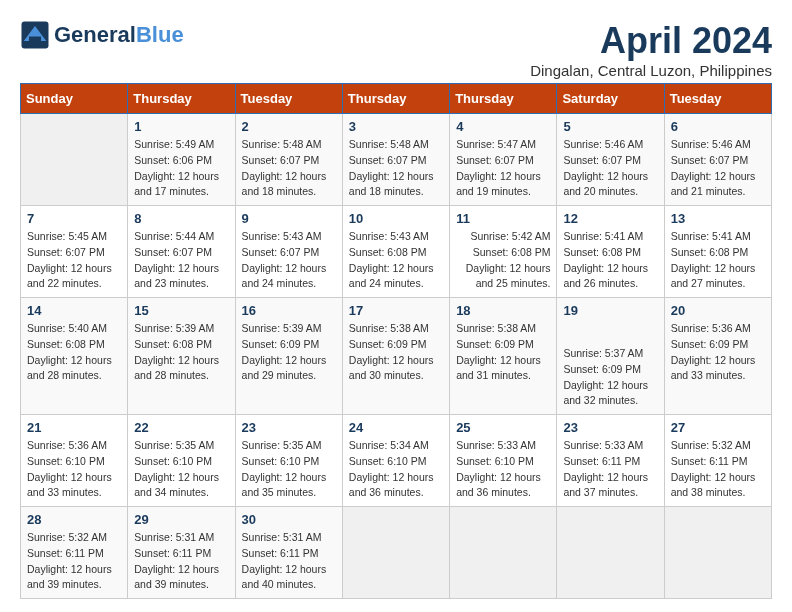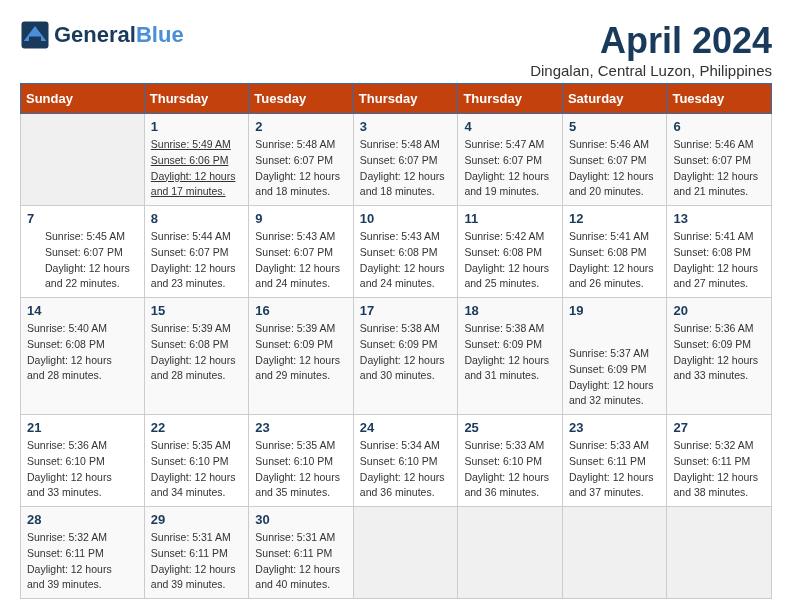--- a/index.html
+++ b/index.html
@@ -124,21 +124,21 @@
         <th>Thursday</th>
         <th>Saturday</th>
         <th>Tuesday</th>
       </tr>
   </thead>
   <tbody id="calendar-body">
   <tr>
         <td class="empty-cell"></td>
         <td>
           <span class="day-number">1</span>
-          <div class="day-info" style="white-space: pre-line; text-decoration: underline;">Sunrise: 5:49 AM
+          <div class="day-info" style="white-space: pre-line;">Sunrise: 5:49 AM
 Sunset: 6:06 PM
 Daylight: 12 hours
 and 17 minutes.</div>
         </td>
         <td>
           <span class="day-number">2</span>
           <div class="day-info" style="white-space: pre-line;">Sunrise: 5:48 AM
 Sunset: 6:07 PM
 Daylight: 12 hours
 and 18 minutes.</div>
@@ -168,21 +168,21 @@
           <span class="day-number">6</span>
           <div class="day-info" style="white-space: pre-line;">Sunrise: 5:46 AM
 Sunset: 6:07 PM
 Daylight: 12 hours
 and 21 minutes.</div>
         </td>
       </tr>
       <tr>
         <td>
           <span class="day-number">7</span>
-          <div class="day-info" style="white-space: pre-line; margin-left: 18px;">Sunrise: 5:45 AM
+          <div class="day-info" style="white-space: pre-line;">Sunrise: 5:45 AM
 Sunset: 6:07 PM
 Daylight: 12 hours
 and 22 minutes.</div>
         </td>
         <td>
           <span class="day-number">8</span>
           <div class="day-info" style="white-space: pre-line;">Sunrise: 5:44 AM
 Sunset: 6:07 PM
 Daylight: 12 hours
 and 23 minutes.</div>
@@ -196,21 +196,21 @@
         </td>
         <td>
           <span class="day-number">10</span>
           <div class="day-info" style="white-space: pre-line;">Sunrise: 5:43 AM
 Sunset: 6:08 PM
 Daylight: 12 hours
 and 24 minutes.</div>
         </td>
         <td>
           <span class="day-number">11</span>
-          <div class="day-info" style="white-space: pre-line;">Sunrise: 5:42 AM
+          <div class="day-info" style="white-space: pre-line; text-align: right;">Sunrise: 5:42 AM
 Sunset: 6:08 PM
 Daylight: 12 hours
 and 25 minutes.</div>
         </td>
         <td>
           <span class="day-number">12</span>
           <div class="day-info" style="white-space: pre-line;">Sunrise: 5:41 AM
 Sunset: 6:08 PM
 Daylight: 12 hours
 and 26 minutes.</div>

